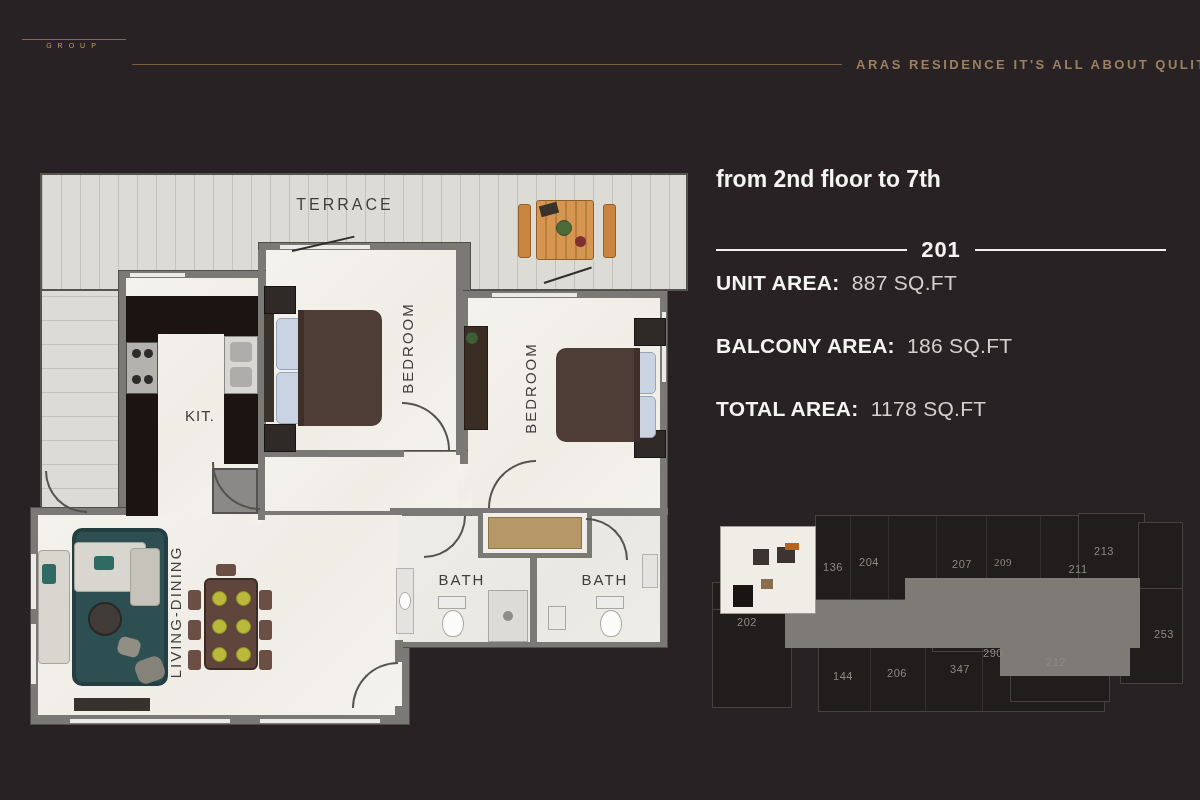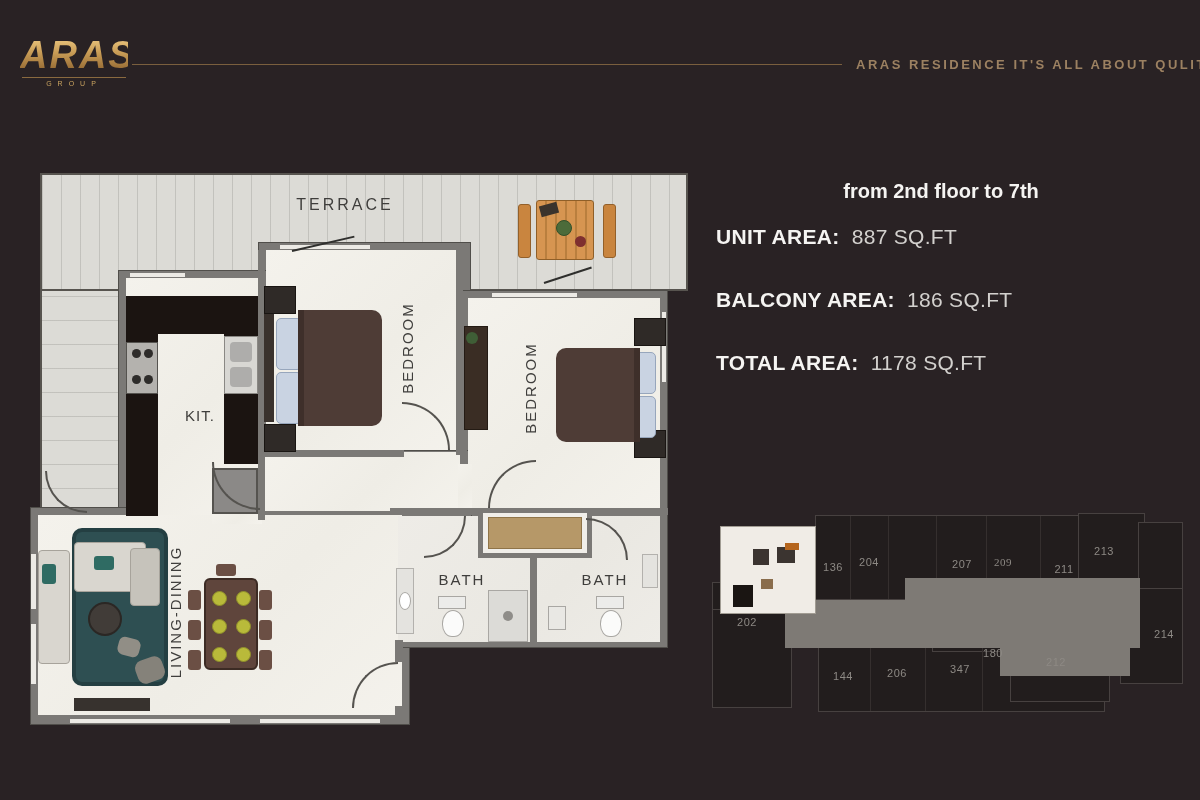--- a/index.html
+++ b/index.html
@@ -11,25 +11,25 @@
     background:linear-gradient(180deg,#f0cc84 0%,#c79b55 45%,#8a5f2c 100%);
     -webkit-background-clip:text;background-clip:text;color:transparent;}
   .logo-underline{height:1px;background:#8a6a3f;margin:3px 2px 2px 2px;}
   .logo-sub{font-size:7px;letter-spacing:6px;color:#c9a35f;}
   .gold-line{position:absolute;left:132px;top:64px;width:710px;height:1px;background:var(--c-gold_line,#7a5f3e);}
   .tagline{position:absolute;left:856px;top:57px;font-size:13px;letter-spacing:2.5px;font-weight:bold;
     color:var(--c-tagline,#9c8161);white-space:nowrap;}
   
   .panel{position:absolute;left:716px;top:160px;width:450px;color:var(--c-panel_text,#f5f4f2);}
   .panel-title{font-size:26px;font-weight:bold;text-align:center;letter-spacing:.5px;}
-  .panel-title2{font-size:20px;font-weight:bold;text-align:center;margin-top:20px;}
+  .panel-title2{font-size:23px;font-weight:bold;margin-top:6px;}
   .unit-row{display:flex;align-items:center;gap:14px;margin-top:44px;}
   .u-line{flex:1;height:2px;background:#f2f1ef;}
   .u-num{font-size:22px;font-weight:bold;letter-spacing:1px;}
-  .area-rows{margin-top:22px;}
+  .area-rows{margin-top:8px;}
   .area-row{font-size:21px;margin-bottom:39px;letter-spacing:.3px;}
   .a-label{font-weight:bold;color:var(--c-panel_text,#f5f4f2);}
   .a-value{color:var(--c-panel_value,#d3d1ce);margin-left:6px;}
   
   .plan{position:absolute;left:30px;top:162px;width:670px;height:584px;}
   .t-area{position:absolute;background-color:var(--c-terrace,#dcdbd6);
     background-image:repeating-linear-gradient(90deg,rgba(104,104,99,.22) 0 1px,transparent 1px 19px);
     border:2px solid #57544f;box-sizing:border-box;}
   .t-h{background-image:repeating-linear-gradient(0deg,rgba(104,104,99,.22) 0 1px,transparent 1px 24px);}
   .wall{position:absolute;background:var(--c-wall,#7b7976);border:1px solid #504e4a;box-sizing:border-box;}
@@ -54,21 +54,20 @@
   .mm-div{position:absolute;width:1px;background:#352f2e;}
   .mm-cor{position:absolute;background:var(--c-corridor,#7e7a75);}
   .mm-hl{position:absolute;background:var(--c-minimap_highlight,#f0ece6);border:1px solid #a19c93;box-sizing:border-box;}
   .mm-label{position:absolute;color:#8d8984;font-size:11px;letter-spacing:.5px;transform:translate(-50%,-50%);}
 </style>
 </head>
 <body>
 
 <header>
   <div class="logo">
-    <div class="logo-text">ARAS</div>
     <div class="logo-underline"></div>
     <div class="logo-sub">GROUP</div>
   </div>
   <div class="gold-line"></div>
   <div class="tagline">ARAS RESIDENCE IT'S ALL ABOUT QULITY</div>
 </header>
 
 <section class="plan">
 
   <div class="t-area" style="left:10px;top:11px;width:648px;height:118px;"></div>
@@ -209,20 +208,25 @@
   <div class="plabel plabel-s vlabel" style="left:377px;top:186px;">BEDROOM</div>
   <div class="plabel plabel-s vlabel" style="left:500px;top:226px;">BEDROOM</div>
   <div class="plabel plabel-s" style="left:170px;top:253px;letter-spacing:1px;">KIT.</div>
   <div class="plabel plabel-s vlabel" style="left:145px;top:450px;">LIVING-DINING</div>
   <div class="plabel plabel-s" style="left:432px;top:417px;">BATH</div>
   <div class="plabel plabel-s" style="left:575px;top:417px;">BATH</div>
 </section>
 
 <aside class="panel">
   <div class="panel-title2">from 2nd floor to 7th</div>
+  <div class="unit-row">
+    <span class="u-line"></span>
+    <span class="u-num">201</span>
+    <span class="u-line"></span>
+  </div>
   <div class="area-rows">
     <div class="area-row">
       <span class="a-label">UNIT AREA:</span>
       <span class="a-value">887 SQ.FT</span>
     </div>
     <div class="area-row">
       <span class="a-label">BALCONY AREA:</span>
       <span class="a-value">186 SQ.FT</span>
     </div>
     <div class="area-row">
@@ -262,22 +266,22 @@
     <div style="position:absolute;left:12px;top:58px;width:20px;height:22px;background:#1a1512;"></div>
     <div style="position:absolute;left:40px;top:52px;width:12px;height:10px;background:#8a6d4c;"></div>
     <div style="position:absolute;left:64px;top:16px;width:14px;height:7px;background:#b5651d;"></div>
   </div>
   <div id="mm-labels">
       <span class="mm-label" style="left: 37px; top: 114px;">202</span>
       <span class="mm-label" style="left: 123px; top: 59px;">136</span>
       <span class="mm-label" style="left: 159px; top: 54px;">204</span>
       <span class="mm-label" style="left: 252px; top: 56px;">207</span>
       <span class="mm-label" style="left: 293px; top: 54px; font-family: Liberation Serif, serif;">209</span>
-      <span class="mm-label" style="left: 354px; top: 61px;">211</span>
+      <span class="mm-label" style="left: 368px; top: 61px;">211</span>
       <span class="mm-label" style="left: 394px; top: 43px;">213</span>
-      <span class="mm-label" style="left: 454px; top: 126px;">214</span>
+      <span class="mm-label" style="left: 454px; top: 126px;">253</span>
       <span class="mm-label" style="left: 133px; top: 168px;">144</span>
       <span class="mm-label" style="left: 187px; top: 165px;">206</span>
       <span class="mm-label" style="left: 250px; top: 161px;">347</span>
-      <span class="mm-label" style="left: 283px; top: 145px;">180</span>
+      <span class="mm-label" style="left: 283px; top: 145px;">290</span>
       <span class="mm-label" style="left: 346px; top: 154px;">212</span>
     </div>
 </div>
 
 </body></html>

